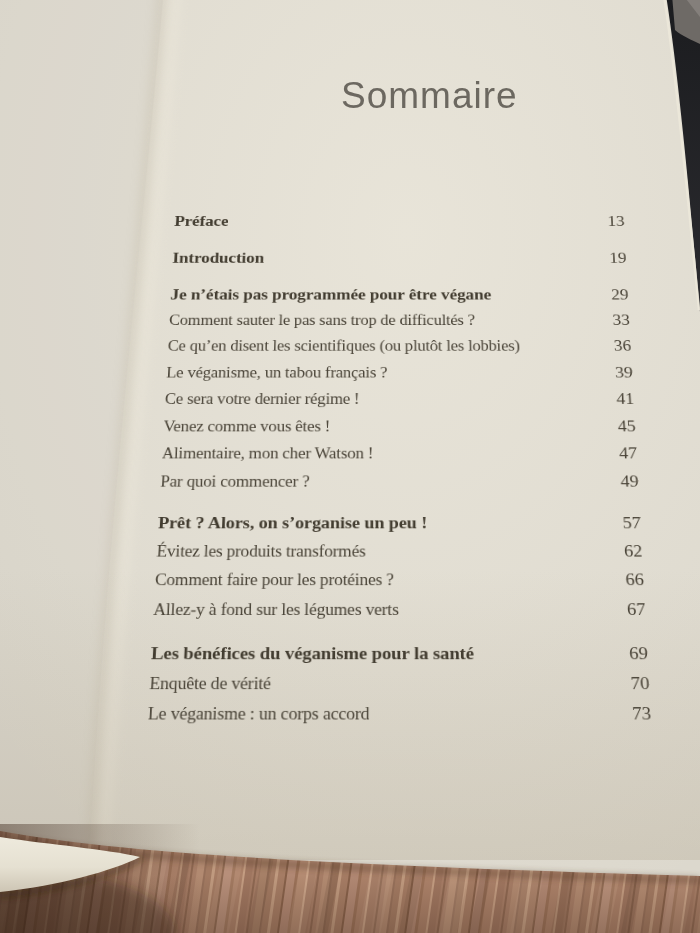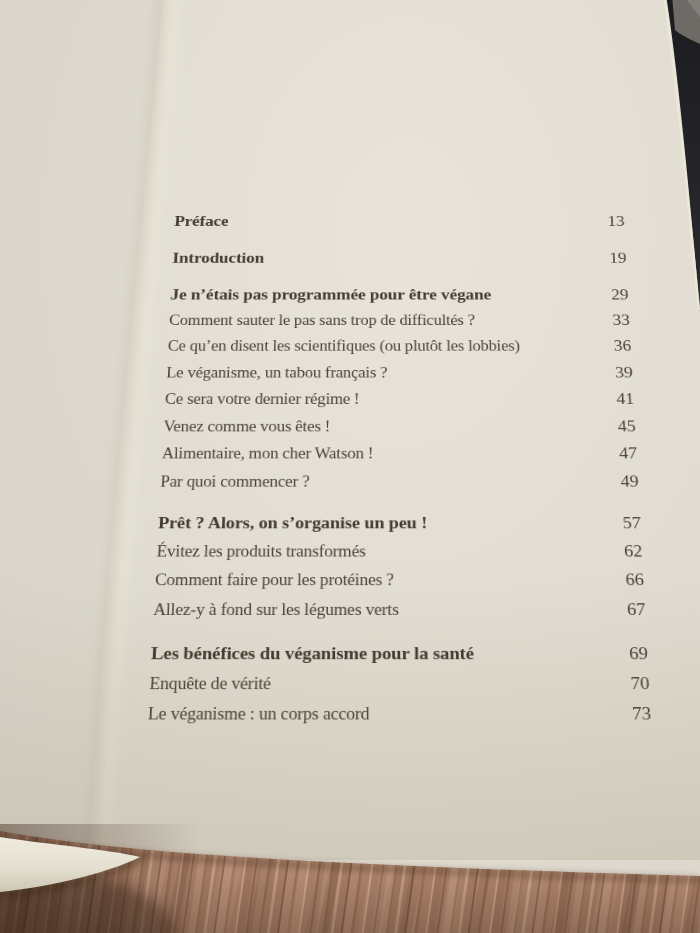--- a/index.html
+++ b/index.html
@@ -111,20 +111,21 @@
 
     <path d="M0,896 C60,890 116,874 142,858" fill="none" stroke="#32200f" stroke-width="5" opacity="0.45" filter="url(#soft3)"></path>
     <path d="M0,837 C52,845 106,849 140,857 C112,871 58,886 0,892 Z" fill="url(#curlGrad)"></path>
 
     <path d="M666,-5 L700,-5 L700,312 C690,200 678,70 666,-5 Z" fill="url(#blackGrad)"></path>
     <path d="M664,-4 C676,70 688,200 699,310" fill="none" stroke="#eee9db" stroke-width="2.5" opacity="0.8"></path>
     <path d="M672,-5 L700,-5 L700,44 C692,40 682,36 675,30 Z" fill="#6e6a66"></path>
     <path d="M683,-5 L700,-5 L700,17 Z" fill="#8a8581" opacity="0.8"></path>
   </svg>
 
+  <div class="title">Sommaire</div>
 
   <div class="toc">
       <div class="toc-row group-start bold">
         <span class="toc-label">Préface</span>
         <span class="toc-page">13</span>
       </div>
       <div class="toc-row group-start bold">
         <span class="toc-label">Introduction</span>
         <span class="toc-page">19</span>
       </div>

